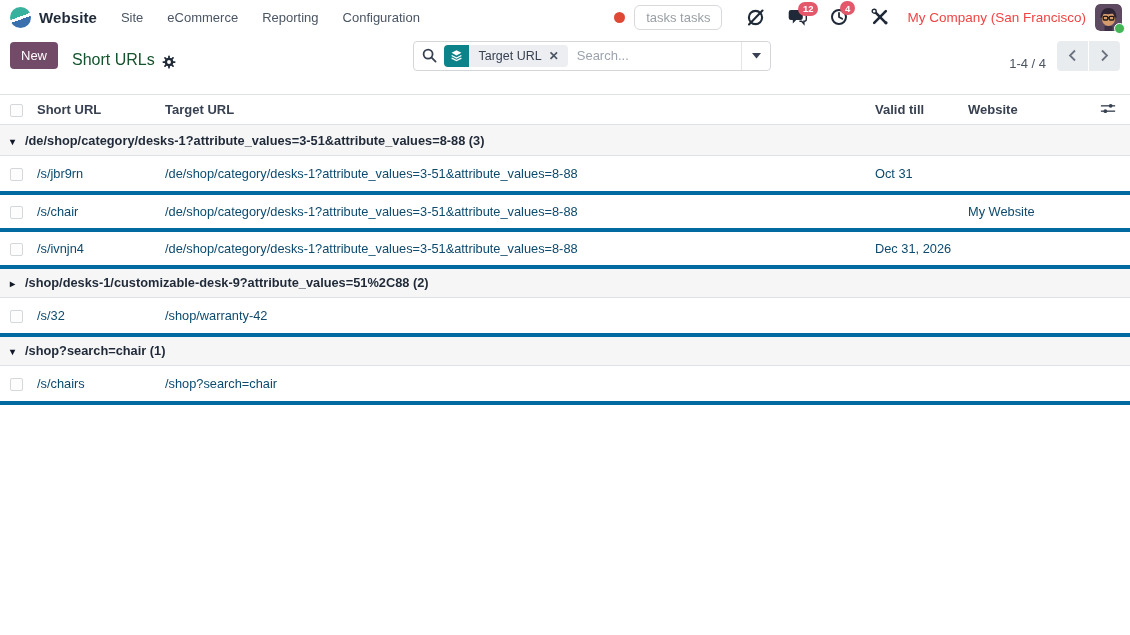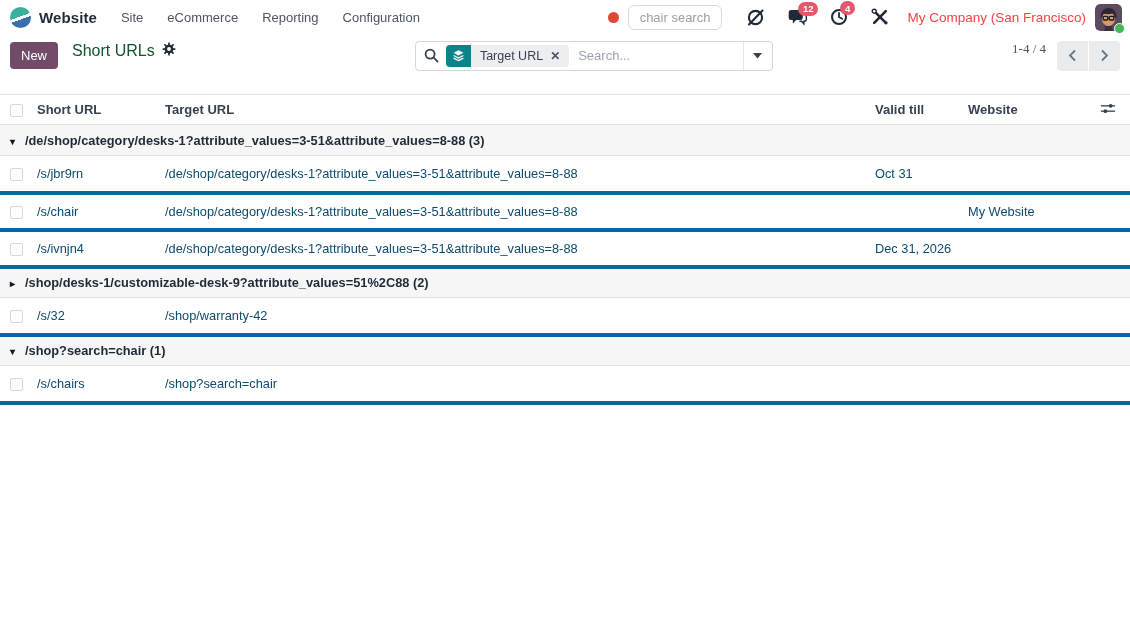--- a/index.html
+++ b/index.html
@@ -23,36 +23,36 @@
   .systray { display: flex; align-items: center; margin-left: 24px; gap: 23px; }
   .systray-icon { position: relative; display: inline-flex; align-items: center; cursor: pointer; }
   .badge { position: absolute; top: -7px; left: 10px; color: #fff; font-size: 9.5px; font-weight: bold; padding: 1.5px 4.5px; border-radius: 9px; line-height: 1.2; }
   .user-menu { display: flex; align-items: center; gap: 9px; margin-left: 18px; cursor: pointer; }
   .company-name { font-size: 13.5px; color: #ef4444; }
   .avatar { position: relative; width: 27px; height: 27px; border-radius: 5px; overflow: visible; display: inline-block; }
   .avatar svg { border-radius: 5px; display: block; }
   .status-dot { position: absolute; right: -3px; bottom: -3px; width: 11px; height: 11px; border-radius: 50%; border: 1.5px solid #fff; }
   
   .control-panel { height: 47px; display: flex; align-items: center; padding: 0 10px; }
-  .cp-left { display: flex; align-items: flex-start; }
+  .cp-left { display: flex; align-items: flex-end; }
   .btn-new { border: none; border-radius: 4px; color: #fff; font-size: 13px; font-family: inherit; padding: 6px 11px; cursor: pointer; }
   .cp-title { font-size: 16px; color: #14532d; margin-left: 14px; white-space: nowrap; }
   .gear-btn { margin-left: 7px; display: inline-flex; cursor: pointer; }
   .cp-spacer { flex: 1; }
   
   .searchbar { width: 358px; height: 30px; border: 1px solid #d4d6d9; border-radius: 4px; display: flex; align-items: center; padding-left: 8px; background: #fff; }
   .search-icon-wrap { display: inline-flex; margin-right: 7px; }
   .facet { display: flex; align-items: stretch; height: 22px; border-radius: 4px; overflow: hidden; }
   .facet-icon { width: 25px; display: flex; align-items: center; justify-content: center; }
   .facet-label { background: #eceef1; color: #374151; font-size: 12.5px; display: flex; align-items: center; padding: 0 7px 0 9px; }
   .facet-remove { background: #eceef1; color: #4b5563; font-size: 12px; font-weight: bold; display: flex; align-items: center; padding-right: 9px; cursor: pointer; }
   .search-placeholder { color: #9ca3af; font-size: 13px; margin-left: 9px; flex: 1; }
   .search-caret { align-self: stretch; width: 29px; border-left: 1px solid #e3e5e8; display: flex; align-items: center; justify-content: center; cursor: pointer; }
   
-  .cp-right { display: flex; align-items: flex-start; font-family: Liberation Serif, serif; }
+  .cp-right { display: flex; align-items: flex-end; }
   .pager-text { font-size: 13px; color: #4b5563; margin-right: 11px; white-space: nowrap; }
   .pager-btns { display: flex; gap: 1px; }
   .pager-btn { width: 31px; height: 30px; border: none; background: #e9ecef; display: flex; align-items: center; justify-content: center; cursor: pointer; }
   .pager-btn.prev { border-radius: 4px 0 0 4px; }
   .pager-btn.next { border-radius: 0 4px 4px 0; }
   
   table { width: 1130px; border-collapse: collapse; margin-top: 15px; table-layout: fixed; }
   thead th { border-top: 1px solid #dee2e6; border-bottom: 1px solid #dee2e6; height: 30px; text-align: left; font-weight: 700; font-size: 13px; color: #374151; padding: 0; }
   th.h-short { padding-left: 9px; }
   th.h-valid { padding-left: 15px; }
@@ -78,21 +78,21 @@
       <span class="logo-circle"></span>
       <span class="brand-name">Website</span>
     </div>
     <span class="nav-item">Site</span>
     <span class="nav-item">eCommerce</span>
     <span class="nav-item">Reporting</span>
     <span class="nav-item">Configuration</span>
   </div>
   <div class="nav-right">
     <span class="rec-dot" style="background: rgb(224, 72, 54);"></span>
-    <span class="tasks-box">chair search</span>
+    <span class="tasks-box">tasks tasks</span>
     <div class="systray">
       <span class="systray-icon">
         <svg width="19" height="19" viewBox="0 0 19 19">
             <circle cx="9.5" cy="9.5" r="6.6" fill="none" stroke="#1f2937" stroke-width="2.1"></circle>
             <line x1="3" y1="16.5" x2="16.5" y2="2.5" stroke="#1f2937" stroke-width="2.1" stroke-linecap="round"></line>
           </svg>
       </span>
       <span class="systray-icon">
         <svg width="19" height="17" viewBox="0 0 19 17">
             <path d="M3 1h9.5a2.3 2.3 0 0 1 2.3 2.3v5.4a2.3 2.3 0 0 1-2.3 2.3H8.2l-3.4 3.4v-3.4H3A2.3 2.3 0 0 1 .7 8.7V3.3A2.3 2.3 0 0 1 3 1z" fill="#1f2937"></path>

